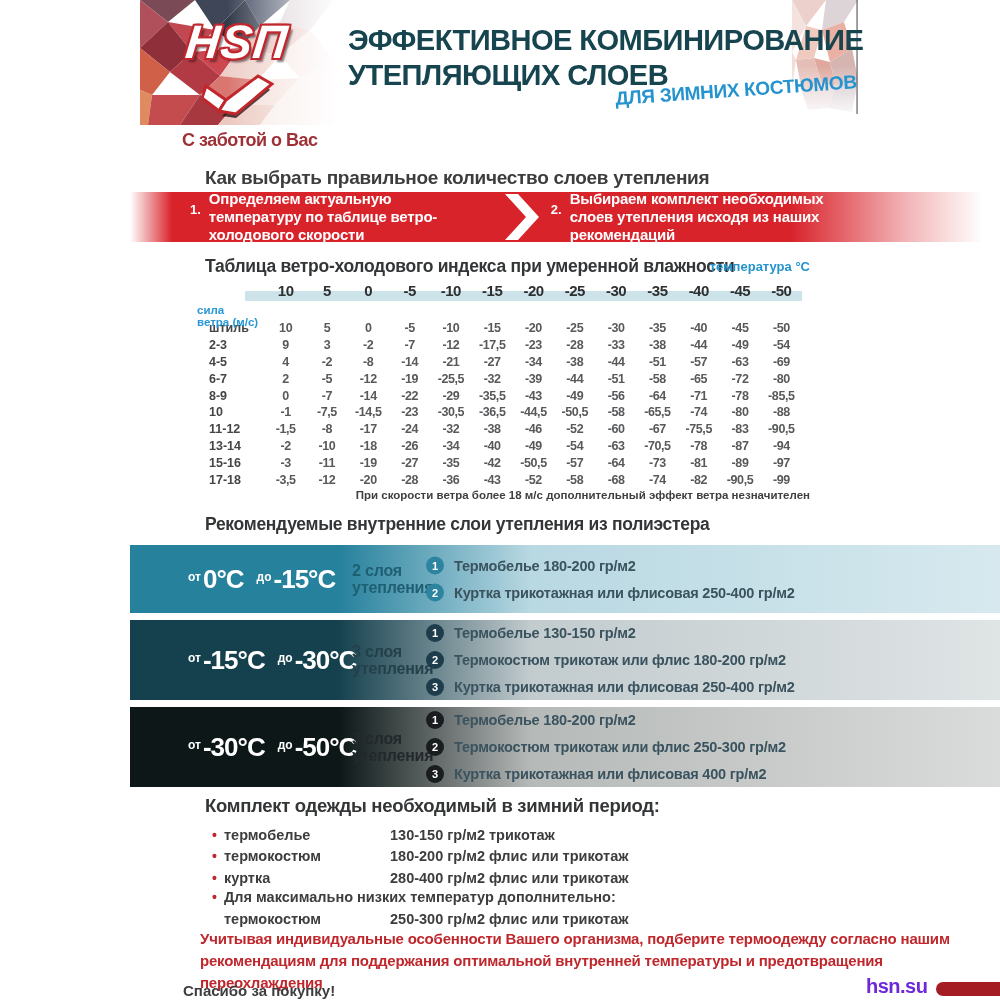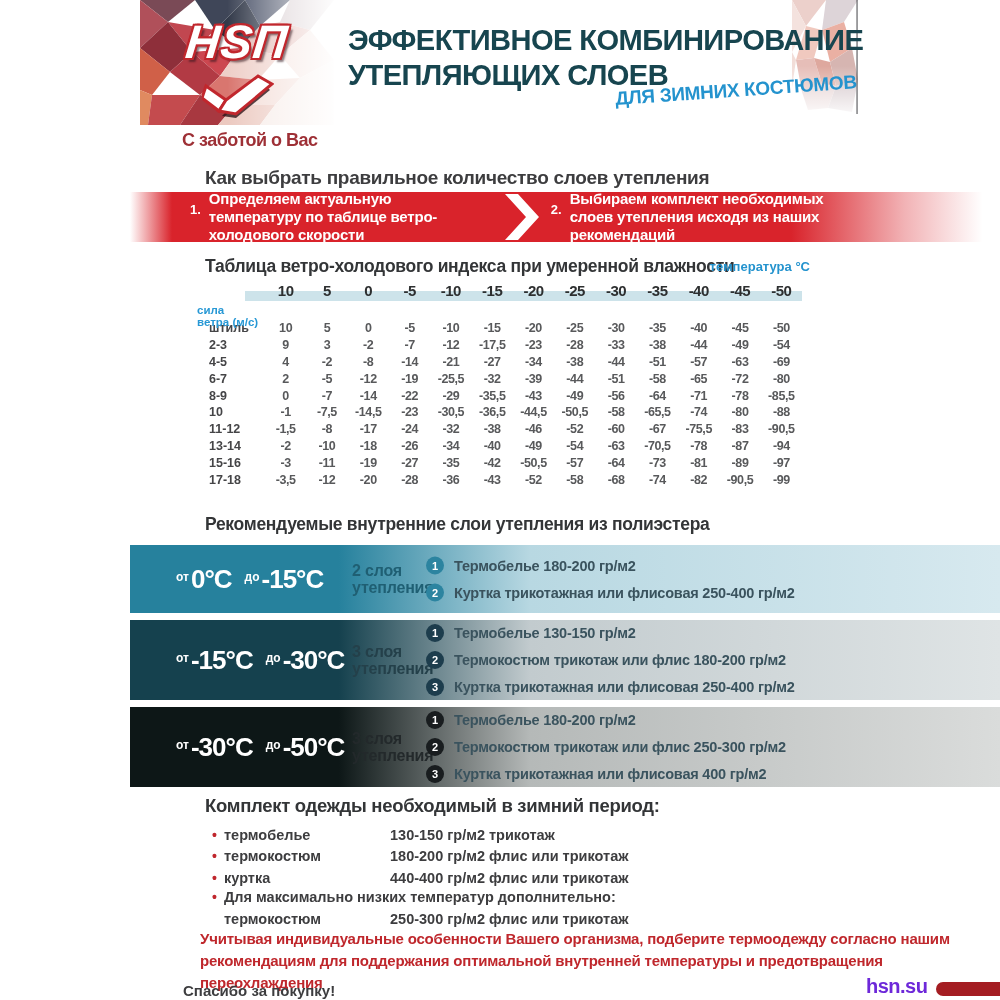--- a/index.html
+++ b/index.html
@@ -49,21 +49,21 @@
   .rows { margin-top:18px; }
   .trow { display:grid; grid-template-columns:68px repeat(13,1fr); height:16.8px; align-items:center; }
   .trow .lab { font-size:12.5px; font-weight:bold; color:#454547;padding-left:12px; }
   .trow .val { text-align:center; font-size:12.5px; font-weight:bold; color:#58595b; letter-spacing:-0.4px; }
   .tnote { position:absolute; left:205px; top:489px; width:605px; text-align:right; font-size:11.5px; font-weight:bold; color:#3f3f41; }
 
   
   .layers-heading { position:absolute; left:205px; top:514px; font-size:17.5px; font-weight:bold; color:#333537; letter-spacing:-0.3px; }
   .bands { position:absolute; left:130px; top:545px; width:870px; }
   .band { position:relative; margin-bottom:7px; }
-  .band-temp { position:absolute; left:46px; top:50%; transform:translateY(-50%); color:#fff; white-space:nowrap;text-align:center; }
+  .band-temp { position:absolute; left:58px; top:50%; transform:translateY(-50%); color:#fff; white-space:nowrap;text-align:center; }
   .band-temp .bg { font-size:26px; font-weight:bold; letter-spacing:-1px; }
   .band-temp .sm { font-size:12px; font-weight:bold; display:inline-block; transform:translateY(-7px); margin-right:2px; }
   .band-temp .sp { margin-left:13px; }
   .band-layers { position:absolute; left:222px; top:50%; transform:translateY(-50%); font-size:16px; font-weight:bold; line-height:17px; letter-spacing:-0.2px; }
   .band-items { position:absolute; left:296px; top:50%; transform:translateY(-50%); display:flex; flex-direction:column; gap:9px; }
   .bitem { display:flex; align-items:center; gap:10px; }
   .bnum { width:18px; height:18px; border-radius:50%; color:#fff; font-size:11px; font-weight:bold;
     display:flex; align-items:center; justify-content:center; flex:none; }
   .btext { font-size:14.5px; font-weight:bold; color:#3a535e; letter-spacing:-0.2px; white-space:nowrap; }
 
@@ -356,20 +356,21 @@
           <div class="val">-52</div>
           <div class="val">-58</div>
           <div class="val">-68</div>
           <div class="val">-74</div>
           <div class="val">-82</div>
           <div class="val">-90,5</div>
           <div class="val">-99</div>
         </div>
       </div>
   </div>
+  <div class="tnote">При скорости ветра более 18 м/с дополнительный эффект ветра незначителен</div>
 
   <div class="layers-heading">Рекомендуемые внутренние слои утепления из полиэстера</div>
   <div class="bands" id="bands">
       <div class="band" style="height: 68px; background: linear-gradient(90deg, rgb(38, 129, 157) 0%, rgb(38, 129, 157) 24%, rgb(184, 216, 226) 46%, rgb(215, 233, 239) 100%);">
         <div class="band-temp"><span class="sm">от</span><span class="bg">0°C</span><span class="sm sp">до</span><span class="bg">-15°C</span></div>
         <div class="band-layers" style="color: rgb(31, 95, 115);">
           <div>2 слоя</div>
           <div>утепления</div>
         </div>
         <div class="band-items">
@@ -435,21 +436,21 @@
         <span class="kit-spec">130-150 гр/м2 трикотаж</span>
       </div>
       <div class="kit-row">
         <span class="kit-bullet">•</span>
         <span class="kit-name">термокостюм</span>
         <span class="kit-spec">180-200 гр/м2 флис или трикотаж</span>
       </div>
       <div class="kit-row">
         <span class="kit-bullet">•</span>
         <span class="kit-name">куртка</span>
-        <span class="kit-spec">440-400 гр/м2 флис или трикотаж</span>
+        <span class="kit-spec">280-400 гр/м2 флис или трикотаж</span>
       </div>
     </div>
   <div class="kit-extra-head">
     <span class="kit-bullet">•</span>
     <span>Для максимально низких температур дополнительно:</span>
   </div>
   <div class="kit-extra-row">
     <span class="kit-name">термокостюм</span>
     <span class="kit-spec">250-300 гр/м2 флис или трикотаж</span>
   </div>

